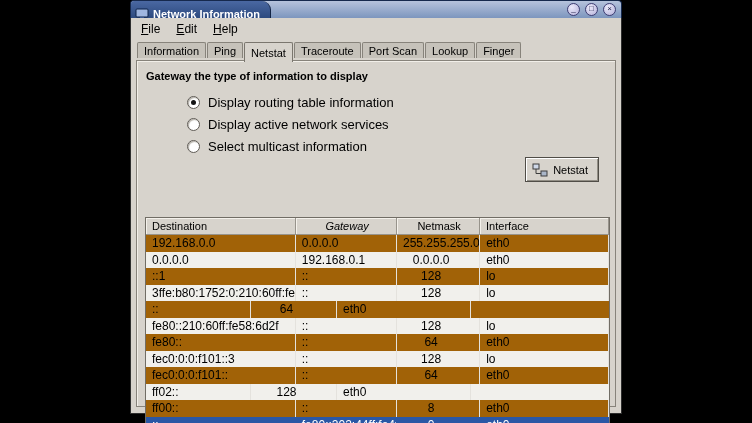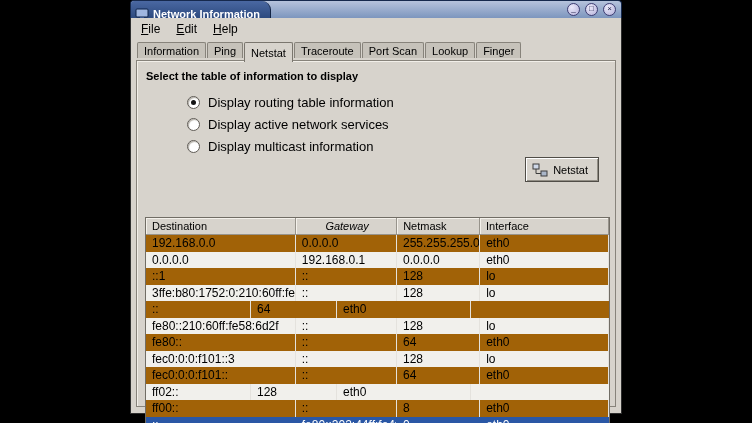--- a/index.html
+++ b/index.html
@@ -100,21 +100,21 @@
   .th.col1{text-align:center;font-style:italic;}
   .tr{display:flex;height:16.5px;align-items:center;}
   .tr.alt{background:#f1f0ec;}
   .td{
     box-sizing:border-box;padding:0 20px 0 6px;font-size:12px;
     white-space:nowrap;overflow:hidden;border-right:1px solid #e4e2dd;
     height:100%;line-height:16.5px;
   }
   .col0{width:156px;}
   .col1{width:105px;}
-  .col2{width:86px;}
+  .col2{width:86px;text-align:center;}
   .col3{width:134px;}
   .tr.selected{background:var(--selection,#2a57a5);color:#fff;}
   .tr.selected .td{border-right-color:transparent;}
 </style>
 </head>
 <body>
 
 <div class="window">
 
   <div class="titlebar">
@@ -148,34 +148,34 @@
         <div class="tab">Ping</div>
         <div class="tab active">Netstat</div>
         <div class="tab">Traceroute</div>
         <div class="tab">Port Scan</div>
         <div class="tab">Lookup</div>
         <div class="tab">Finger</div>
       </div>
 
     <div class="page">
 
-      <div class="section-label">Select the table of information to display</div>
+      <div class="section-label">Gateway the type of information to display</div>
 
       <div class="radio-group" id="radio-group">
           <div class="radio-row">
             <span class="radio sel"></span>
             <span class="radio-label">Display routing table information</span>
           </div>
           <div class="radio-row">
             <span class="radio"></span>
             <span class="radio-label">Display active network services</span>
           </div>
           <div class="radio-row">
             <span class="radio"></span>
-            <span class="radio-label">Display multicast information</span>
+            <span class="radio-label">Select multicast information</span>
           </div>
         </div>
 
       <div class="netstat-button">
         <span style="display:inline-flex;">
           <svg width="16" height="14" viewBox="0 0 16 14">
             <rect x="1" y="1" width="6" height="5" fill="#cfd8e8" stroke="#3c3c3c"></rect>
             <rect x="9" y="8" width="6" height="5" fill="#aab6c8" stroke="#3c3c3c"></rect>
             <path d="M4 6 L4 10.5 L9 10.5" stroke="#3c3c3c" fill="none"></path>
           </svg>

